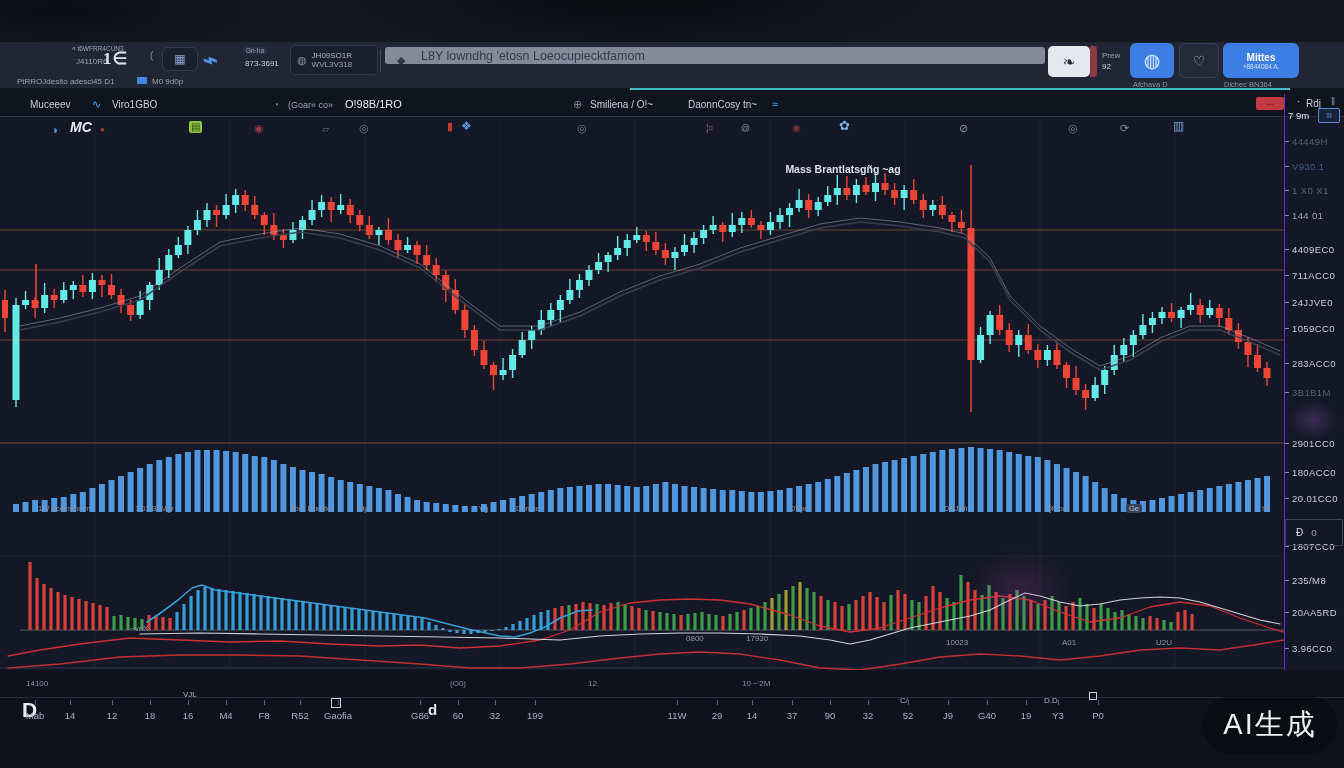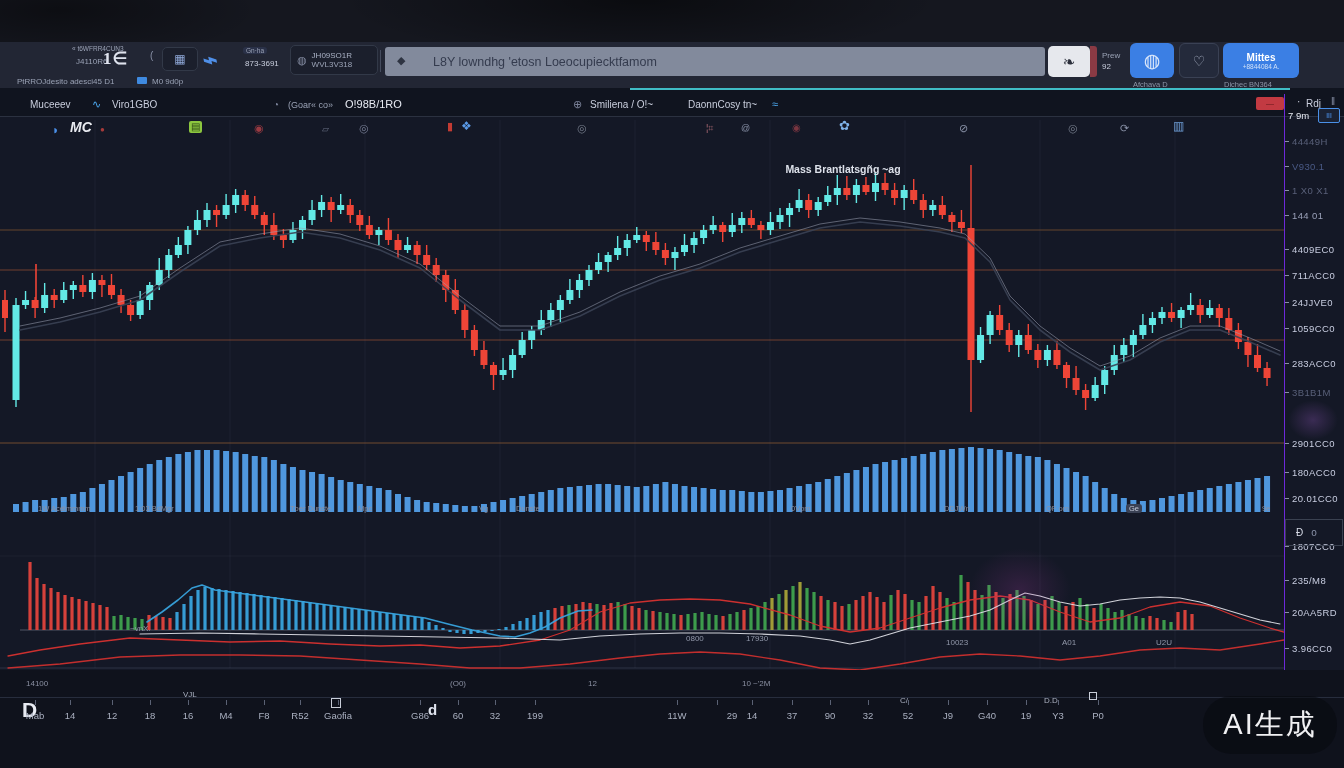--- a/index.html
+++ b/index.html
@@ -11,22 +11,22 @@
     background-image:radial-gradient(ellipse 300px 60px at 640px 0px,rgba(0,0,0,.5),transparent),
                      radial-gradient(ellipse 200px 50px at 60px 10px,rgba(0,0,0,.4),transparent);}
   .toolbar1{left:0;top:42px;width:1344px;height:46px;background:#222634;}
   .toolbar2{left:0;top:88px;width:1344px;height:29px;background:#10141f;border-bottom:1px solid #2b3140;}
   .teal-line{left:630px;top:88px;width:660px;height:2px;background:#49dbe4;opacity:.85;}
   .t-small{color:#9aa2b5;font-size:8px;white-space:nowrap;}
   .t-mid{color:#c9cedd;font-size:10px;white-space:nowrap;}
   .t-white{color:#e8ebf3;font-size:11px;white-space:nowrap;}
   .logo-glyph{color:#dfe3ee;font-family:"Liberation Serif",serif;font-size:17px;font-weight:bold;letter-spacing:1px;}
   .icon-btn{background:#1b1f2c;border:1px solid #323948;border-radius:5px;display:flex;align-items:center;justify-content:center;}
-  .search{left:385px;top:47px;width:660px;height:29px;background:#828a9c;border:none;border-radius:3px;
-    color:#343b4e;font-size:12.5px;padding-left:48px;outline:none;}
+  .search{left:385px;top:47px;width:660px;height:17px;background:#828a9c;border:none;border-radius:3px;
+    color:#343b4e;font-size:12.5px;padding-left:36px;outline:none;}
   .search-diamond{left:397px;top:54px;color:#2e3442;font-size:11px;}
   .white-btn{left:1048px;top:46px;width:42px;height:31px;background:#e6e8ed;border-radius:5px;
     color:#2a2e3a;font-size:15px;display:flex;align-items:center;justify-content:center;}
   .red-strip{left:1090px;top:46px;width:7px;height:31px;background:#8a3a44;border-radius:0 3px 3px 0;}
   .blue-btn{background:#3b7fe4;border-radius:6px;display:flex;align-items:center;justify-content:center;}
   .dark-btn{background:#242a3b;border:1px solid #3a4154;border-radius:6px;display:flex;align-items:center;justify-content:center;}
   .caption{color:#8d95a8;font-size:7.5px;white-space:nowrap;}
   
   .axis-col{left:1284px;top:94px;width:60px;height:674px;border-left:1px solid #6d28d9;}
   .axis-lab{position:absolute;left:7px;color:#c8cde0;font-size:9.5px;letter-spacing:.4px;white-space:nowrap;}
@@ -794,21 +794,21 @@
       <div class="tick-lab" style="left: 420px;">G86</div>
       <div class="tick" style="left: 458px;"></div>
       <div class="tick-lab" style="left: 458px;">60</div>
       <div class="tick" style="left: 495px;"></div>
       <div class="tick-lab" style="left: 495px;">32</div>
       <div class="tick" style="left: 535px;"></div>
       <div class="tick-lab" style="left: 535px;">199</div>
       <div class="tick" style="left: 677px;"></div>
       <div class="tick-lab" style="left: 677px;">11W</div>
       <div class="tick" style="left: 717px;"></div>
-      <div class="tick-lab" style="left: 732px;">29</div>
+      <div class="tick-lab" style="left: 717px;">29</div>
       <div class="tick" style="left: 752px;"></div>
       <div class="tick-lab" style="left: 752px;">14</div>
       <div class="tick" style="left: 792px;"></div>
       <div class="tick-lab" style="left: 792px;">37</div>
       <div class="tick" style="left: 830px;"></div>
       <div class="tick-lab" style="left: 830px;">90</div>
       <div class="tick" style="left: 868px;"></div>
       <div class="tick-lab" style="left: 868px;">32</div>
       <div class="tick" style="left: 908px;"></div>
       <div class="tick-lab" style="left: 908px;">52</div>

